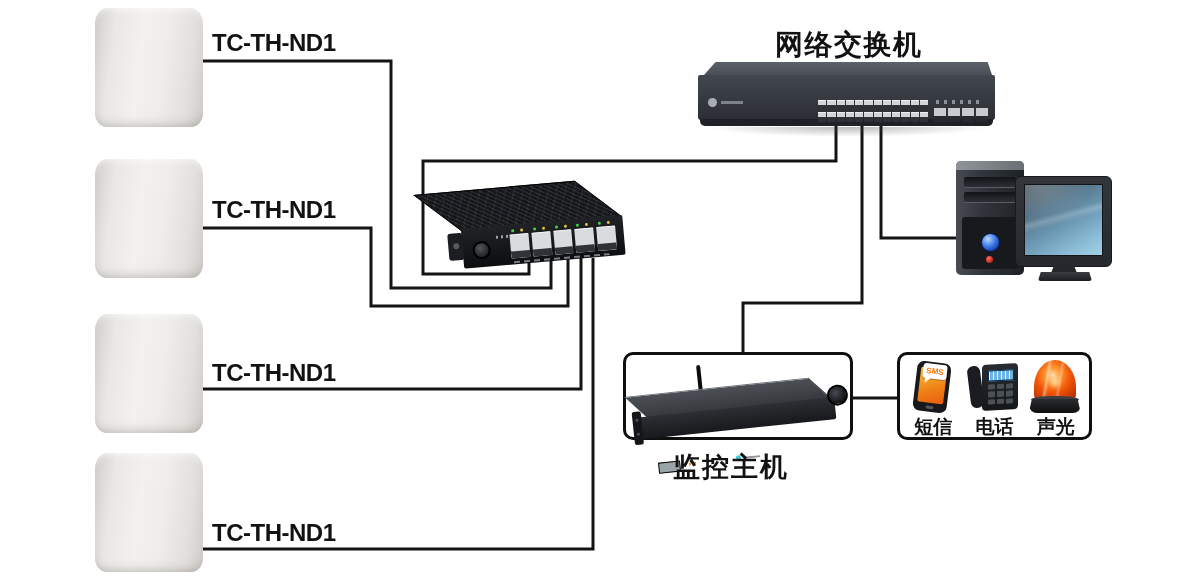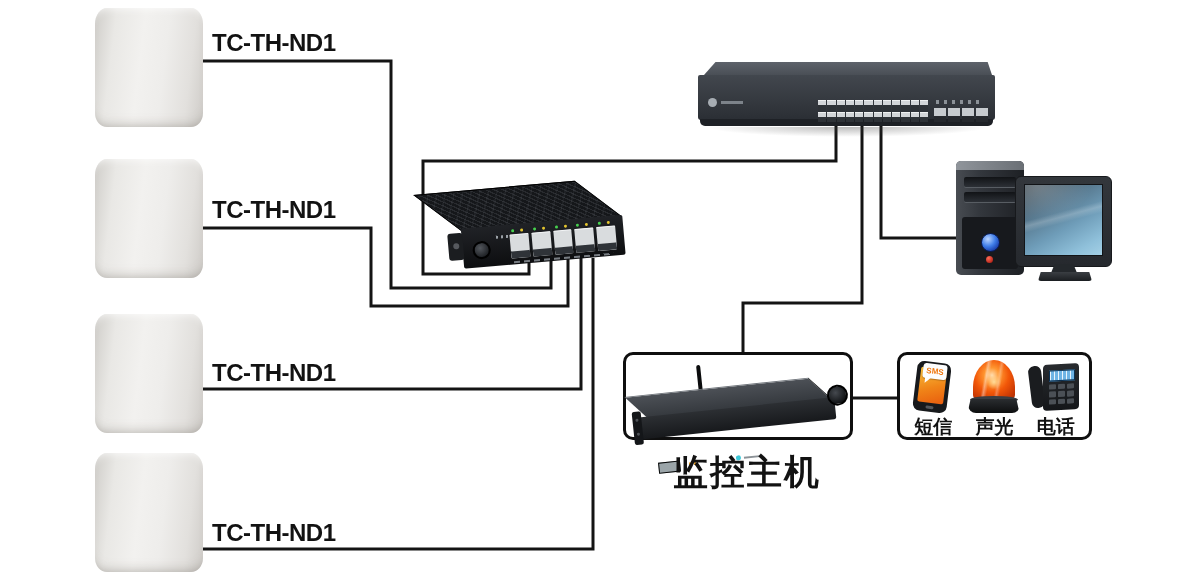--- a/index.html
+++ b/index.html
@@ -158,20 +158,21 @@
 
   <div class="sensor" style="top:8px"></div>
   <div class="sensor" style="top:159px"></div>
   <div class="sensor" style="top:314px"></div>
   <div class="sensor" style="top:453px"></div>
   <div class="label sensor-label" style="top:29px">TC-TH-ND1</div>
   <div class="label sensor-label" style="top:196px">TC-TH-ND1</div>
   <div class="label sensor-label" style="top:359px">TC-TH-ND1</div>
   <div class="label sensor-label" style="top:519px">TC-TH-ND1</div>
 
+  <div class="label" style="left:775px;top:26px;font-size:28px;letter-spacing:1.5px">网络交换机</div>
   <div class="switch">
     <div class="sw-top"></div>
     <div class="sw-front"></div>
     <div class="sw-bottom"></div>
     <div class="sw-shadow"></div>
     <div class="sw-logo"></div>
     <div class="sw-logotxt"></div>
     <div class="sw-ports">
       <div class="sw-row">
           <i></i>
@@ -255,57 +256,57 @@
         <div class="h-leds"></div>
         <div class="h-logo"></div>
         <div class="h-logotxt"></div>
       </div>
       <div class="h-earL">
           <i></i>
         </div>
       <div class="h-knob"></div>
     </div>
   </div>
-  <div class="label" style="left:673px;top:449px;font-size:35px;letter-spacing:2px">监控主机</div>
+  <div class="label" style="left:673px;top:449px;font-size:27px;letter-spacing:2px">监控主机</div>
 
   <div class="alert-box">
     <div class="alert-item">
       <div class="alert-ico">
         <div class="sms-body">
           <div class="sms-screen"></div>
           <div class="sms-home"></div>
         </div>
         <div class="sms-bubble">SMS</div>
       </div>
       <div class="alert-txt">短信</div>
     </div>
     <div class="alert-item">
       <div class="alert-ico">
+        <div class="tel-handset"></div>
+        <div class="tel-body">
+          <div class="tel-screen"></div>
+          <div class="tel-pad">
+              <i></i>
+              <i></i>
+              <i></i>
+              <i></i>
+              <i></i>
+              <i></i>
+              <i></i>
+              <i></i>
+              <i></i>
+            </div>
+        </div>
+      </div>
+      <div class="alert-txt">电话</div>
+    </div>
+    <div class="alert-item">
+      <div class="alert-ico">
         <div class="bcn-dome"></div>
         <div class="bcn-core"></div>
         <div class="bcn-lip"></div>
         <div class="bcn-base"></div>
       </div>
       <div class="alert-txt">声光</div>
     </div>
-    <div class="alert-item">
-      <div class="alert-ico">
-        <div class="tel-handset"></div>
-        <div class="tel-body">
-          <div class="tel-screen"></div>
-          <div class="tel-pad">
-              <i></i>
-              <i></i>
-              <i></i>
-              <i></i>
-              <i></i>
-              <i></i>
-              <i></i>
-              <i></i>
-              <i></i>
-            </div>
-        </div>
-      </div>
-      <div class="alert-txt">电话</div>
-    </div>
   </div>
 
 </div>
 
 </body></html>

